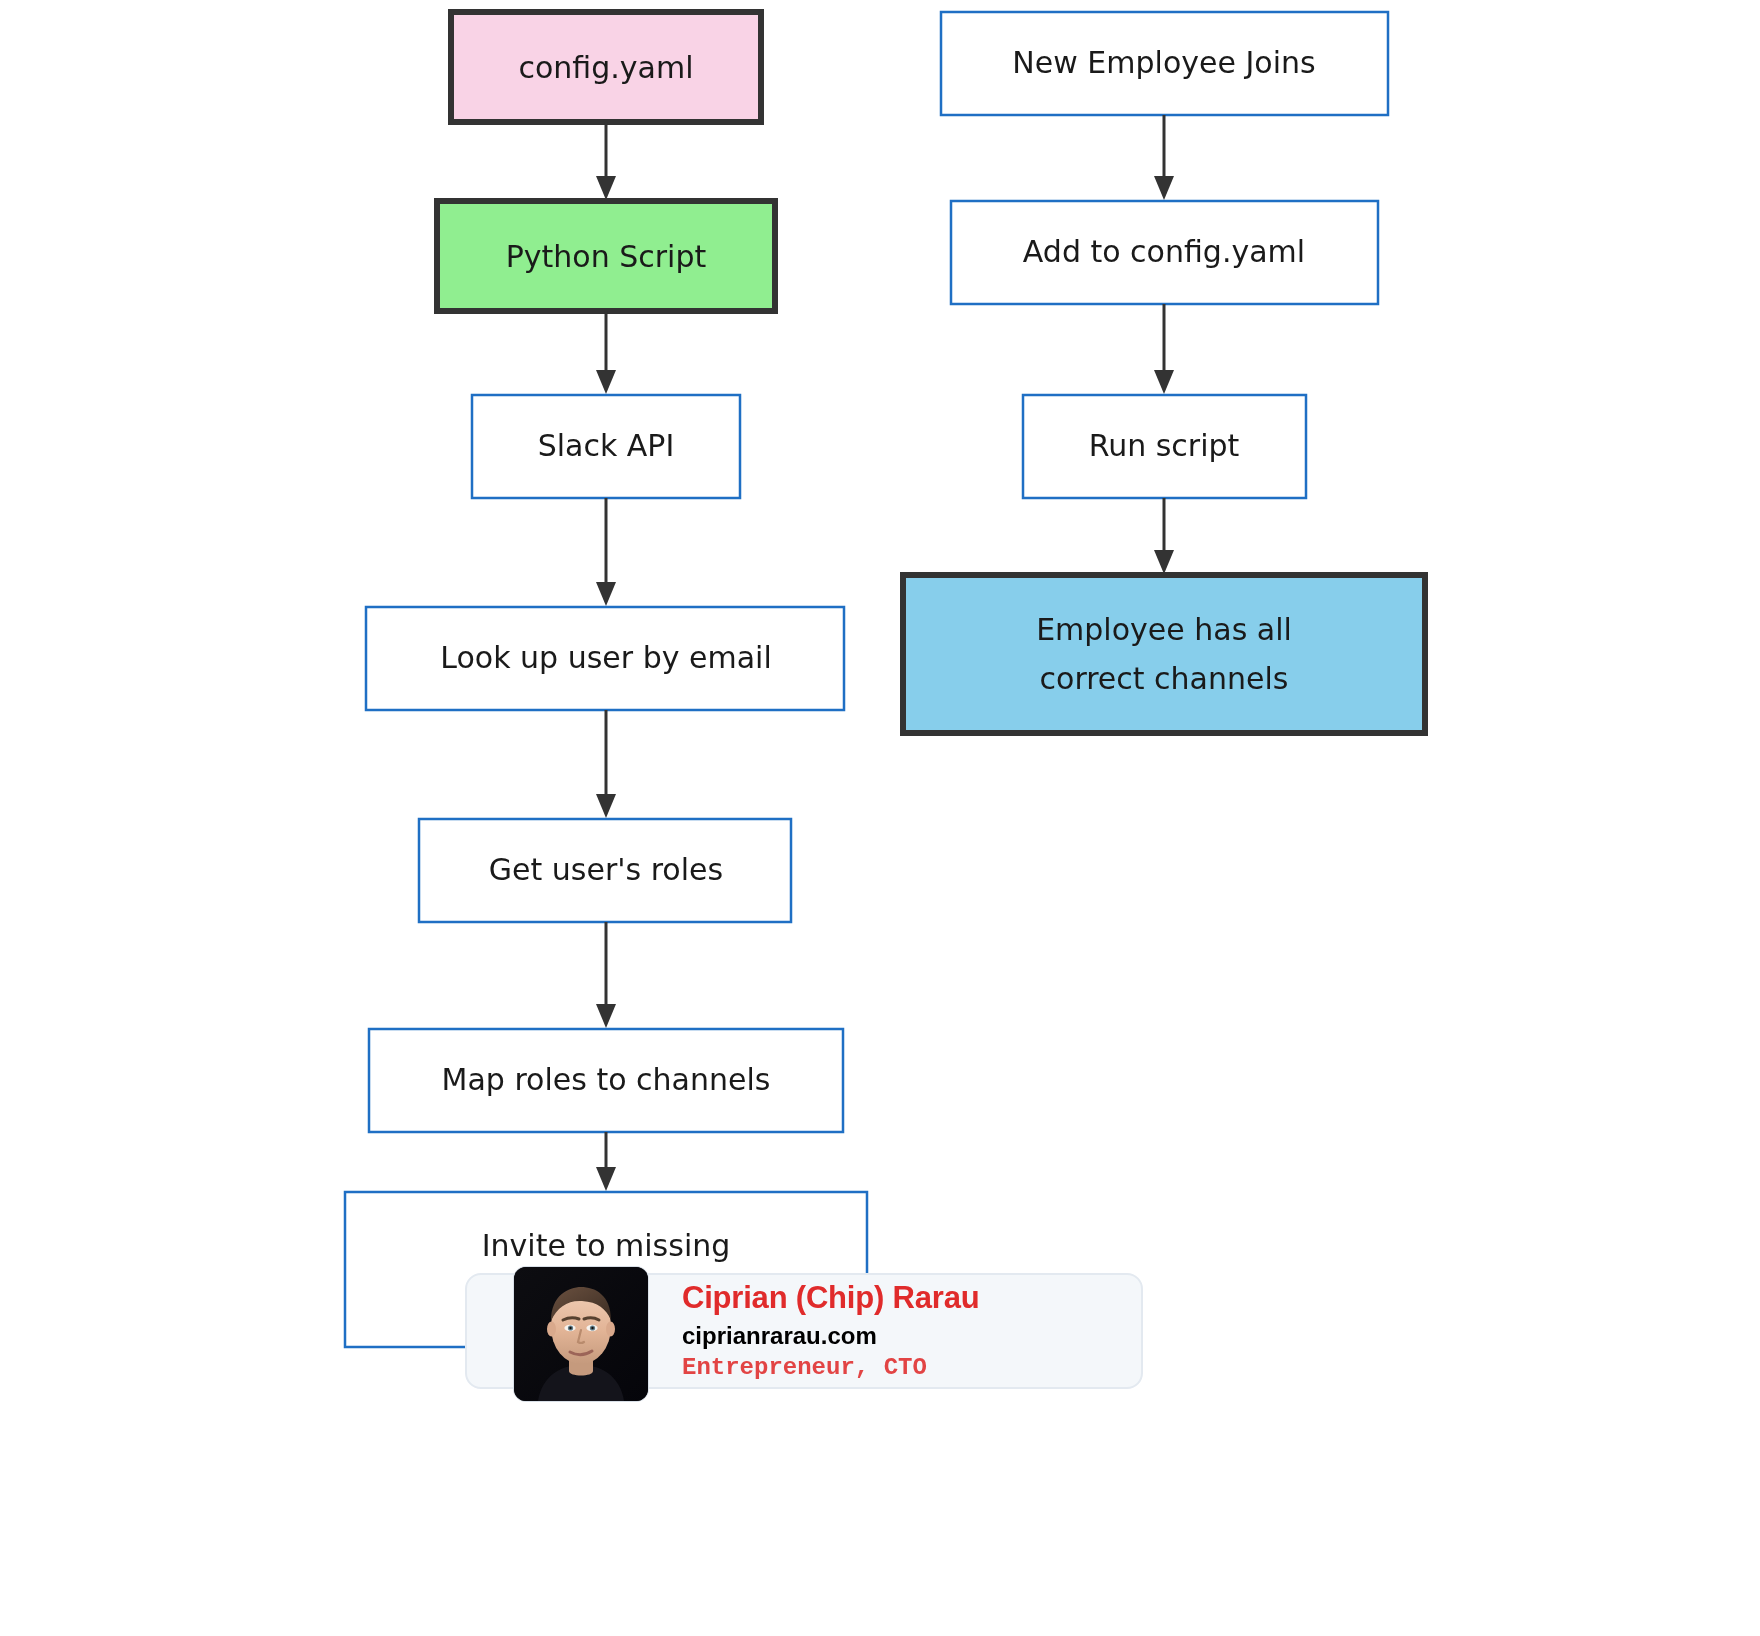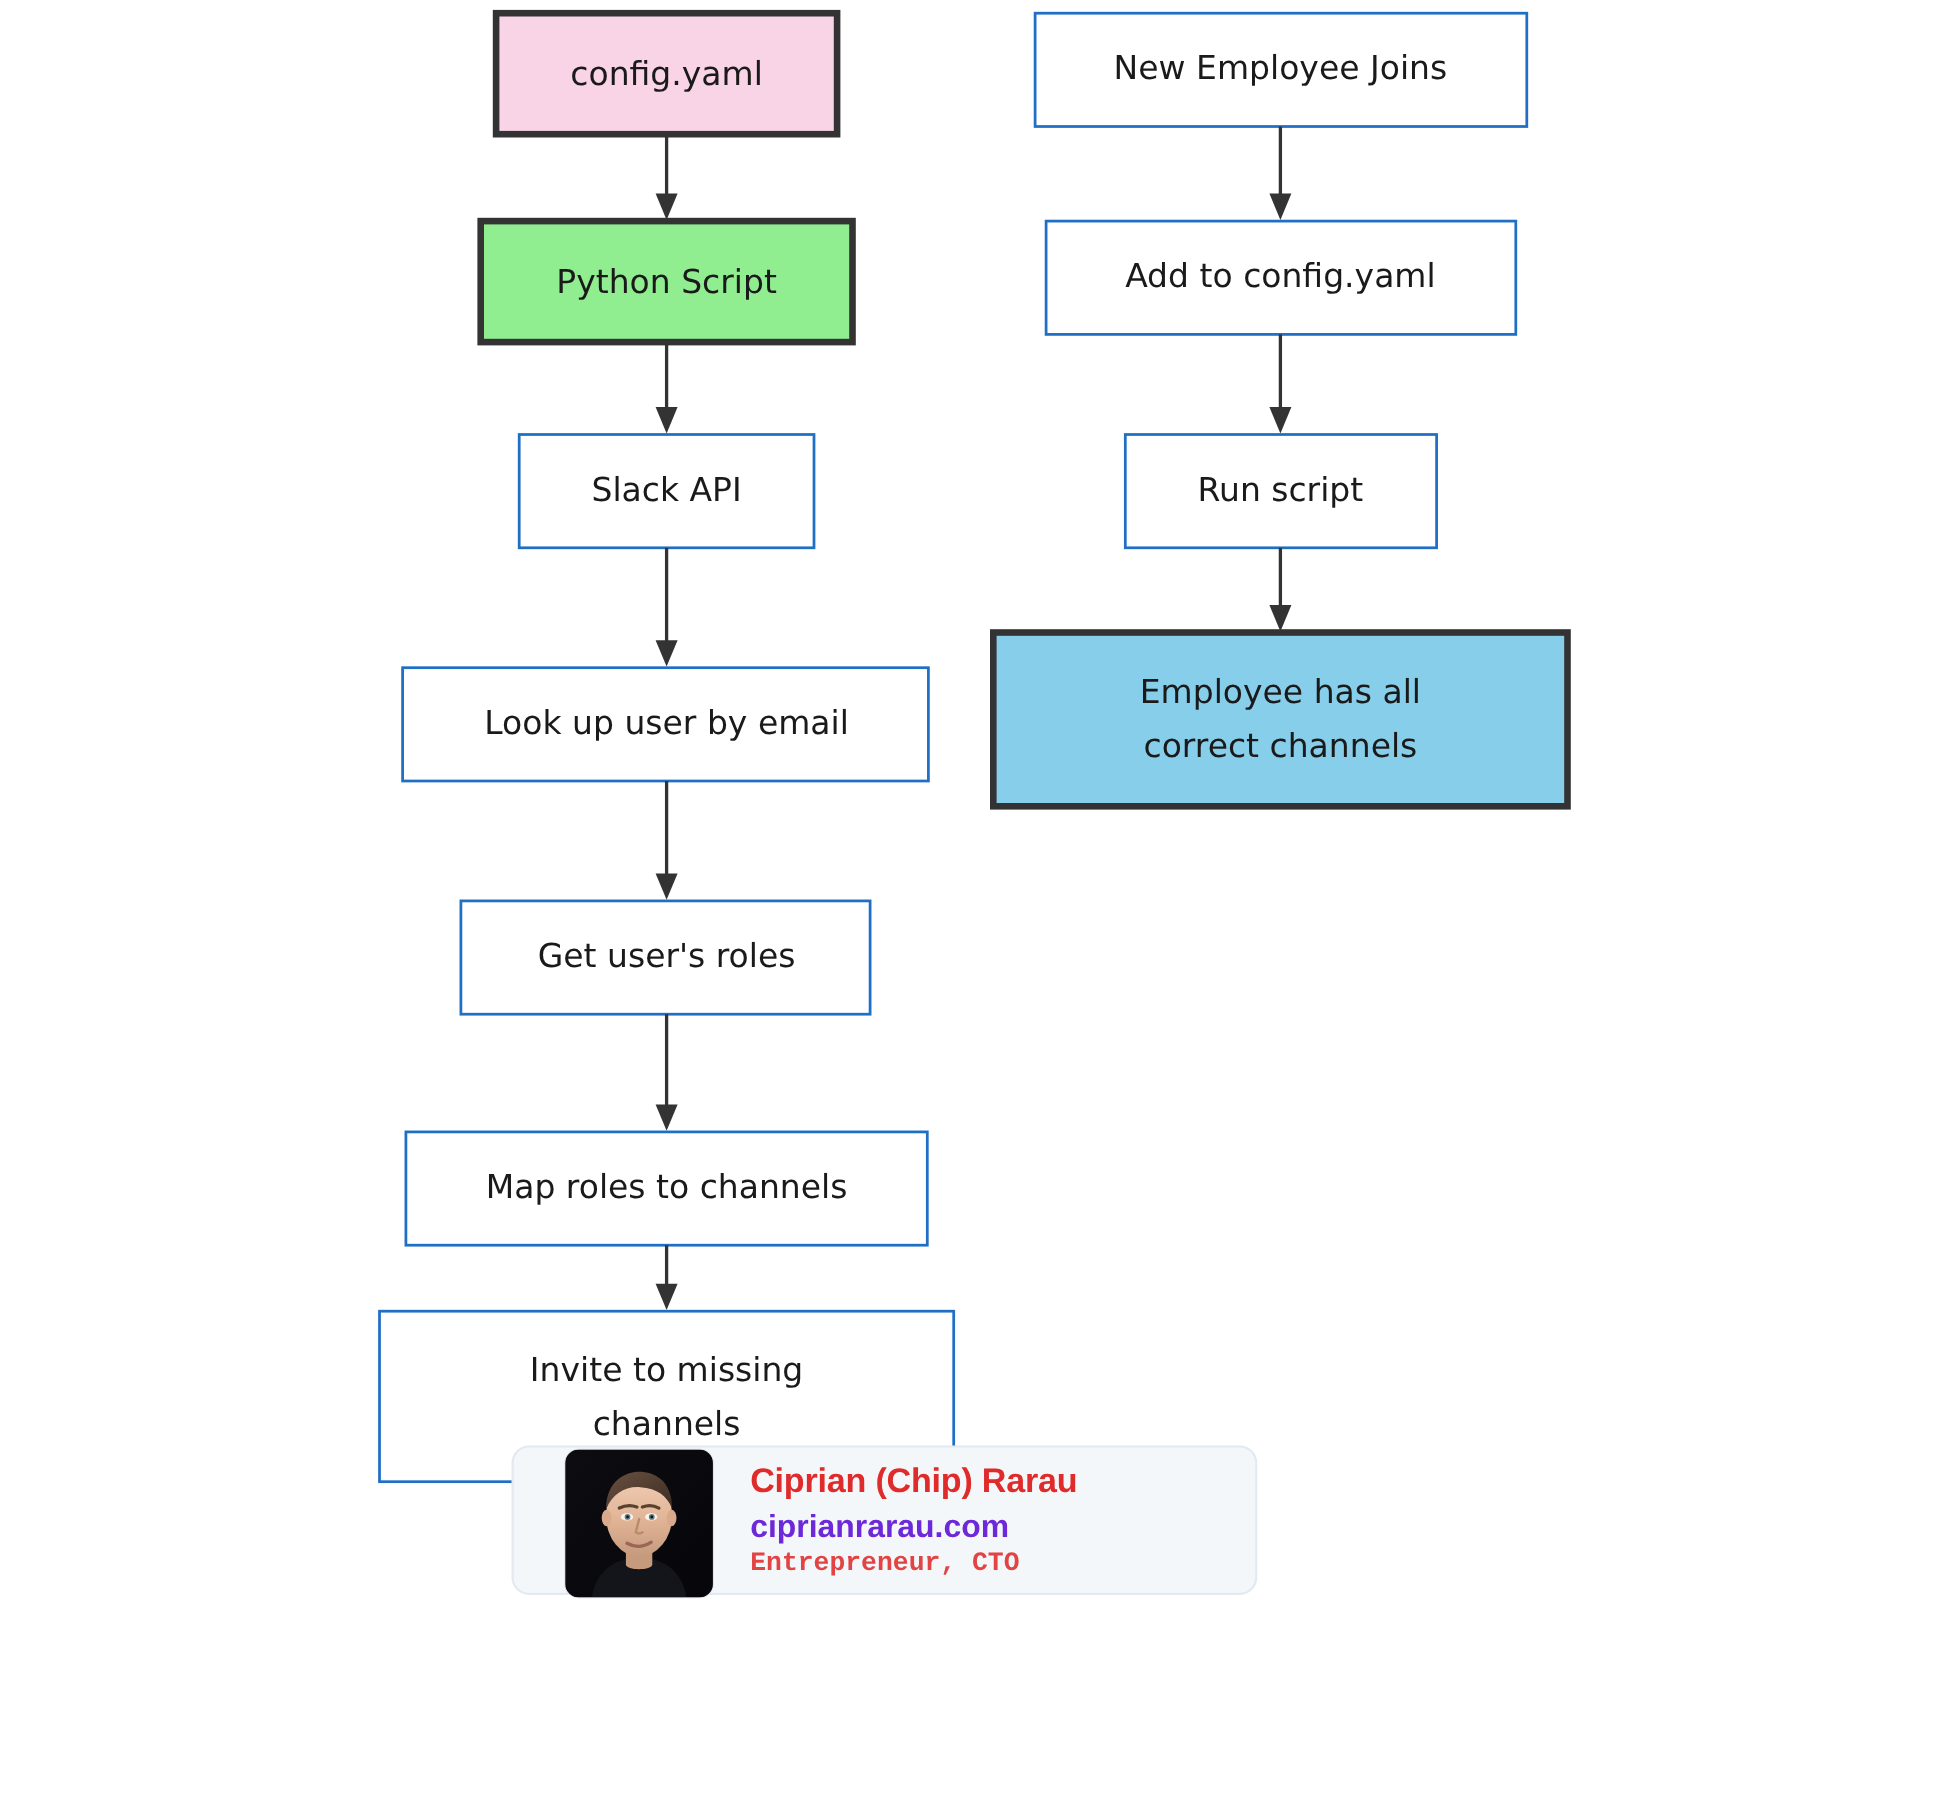--- a/index.html
+++ b/index.html
@@ -46,29 +46,28 @@
     fill: #333333;
     stroke: none;
   }
 
   
   .profile-card {
     position: absolute;
     left: 465px;
     top: 1273px;
     width: 678px;
-    height: 136px;
+    height: 116px;
     background: #f4f7fa;
     border: 2px solid #e3e9f0;
     border-radius: 16px;
     box-sizing: border-box;
     display: flex;
     align-items: center;
     padding: 0 0 0 47px;
-    margin-top: 41px;
   }
   .avatar {
     width: 134px;
     height: 134px;
     border-radius: 12px;
     overflow: hidden;
     flex: 0 0 auto;
     background: #0b0b0e;
     position: relative;
     margin-top: 6px;
@@ -85,23 +84,23 @@
   .profile-name {
     font-family: "Liberation Sans", "DejaVu Sans", sans-serif;
     font-size: 31px;
     font-weight: bold;
     color: #e02b2b;
     letter-spacing: -0.2px;
     white-space: nowrap;
   }
   .profile-site {
     font-family: "Liberation Sans", "DejaVu Sans", sans-serif;
-    font-size: 29px;
+    font-size: 24px;
     font-weight: bold;
-    color: #6d28d9;
+    color: #000000;
     margin-top: 6px;
     white-space: nowrap;
   }
   .profile-role {
     font-family: Liberation Mono, monospace;
     font-size: 24px;
     font-weight: bold;
     color: #e24444;
     margin-top: 3px;
     white-space: nowrap;

